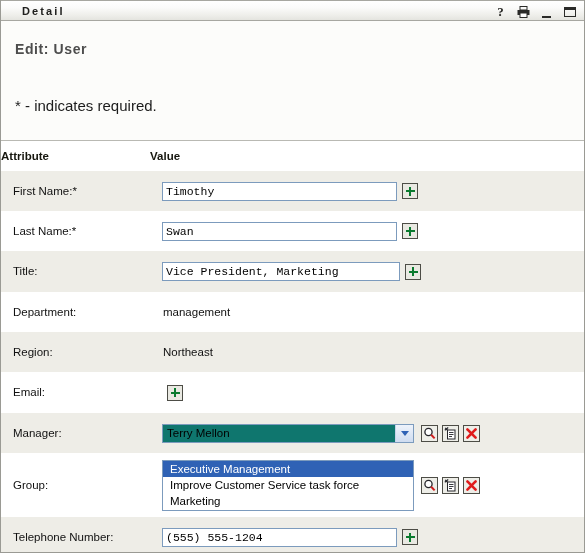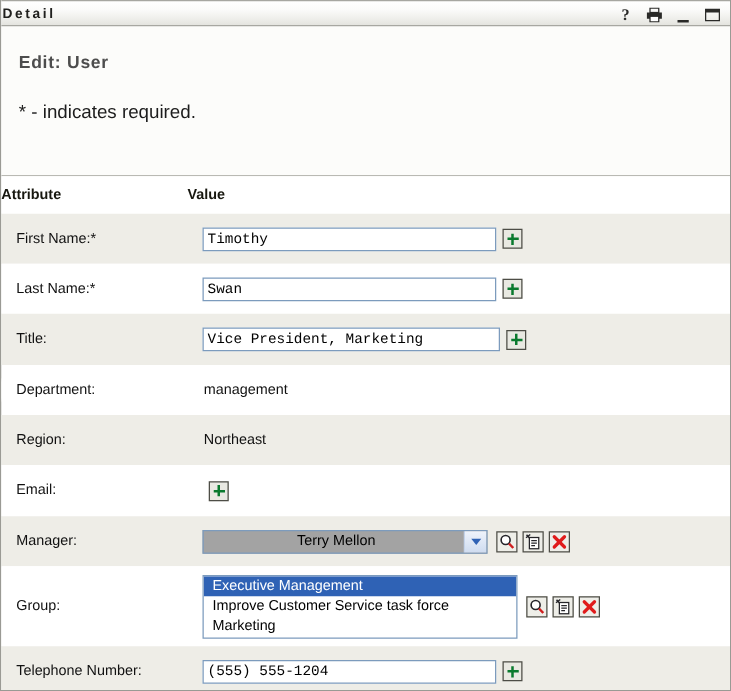--- a/index.html
+++ b/index.html
@@ -29,21 +29,21 @@
     position: relative;
     height: 21px;
     box-sizing: border-box;
     border-top: 1px solid #a7a7a1;
     border-bottom: 1px solid #a7a7a1;
     background: linear-gradient(to bottom, #ffffff 0%, #fbfbfa 35%, #eeeeea 75%, #e4e4df 100%);
     display: flex;
     align-items: center;
   }
   .titlebar-title {
-    margin-left: 1px;
+    margin-left: 21px;
     font-size: 11px;
     font-weight: bold;
     letter-spacing: 2.1px;
     color: #20201e;
   }
   .titlebar-controls {
     position: absolute;
     right: 8px;
     top: 0;
     height: 21px;
@@ -91,21 +91,21 @@
     border-bottom: 1px solid #b9b9b3;
     padding: 20px 0 16px 12px;
     box-sizing: border-box;
     height: 120px;
   }
   .edit-title {
     font-size: 14px;
     font-weight: bold;
     color: #4d4d4d;
     letter-spacing: 0.6px;
-    margin: 0 0 24px 2px;
+    margin: 0 0 40px 2px;
   }
   .required-note {
     font-size: 15px;
     color: #1c1c1c;
     margin-left: 2px;
   }
 
   
   .colheads {
     display: flex;
@@ -194,30 +194,29 @@
   .plusbtn::before {
     left: 6px; top: 2.5px; width: 2px; height: 9px;
   }
   .plusbtn::after {
     top: 6px; left: 2.5px; height: 2px; width: 9px;
   }
 
   
   .sel-wrap {
     position: relative;
-    width: 228px;
+    width: 252px;
     height: 19px;
     box-sizing: border-box;
     border: 1px solid #7c9bbd;
-    background: #a3a3a3;
+    background: #0f766e;
     display: flex;
     align-items: center;
     cursor: pointer;
     flex: 0 0 auto;
-    text-align: center;
   }
   .sel-text {
     font-size: 11.5px;
     color: #000;
     padding-left: 4px;
     flex: 1 1 auto;
     white-space: nowrap;
     overflow: hidden;
   }
   .sel-arrow {

